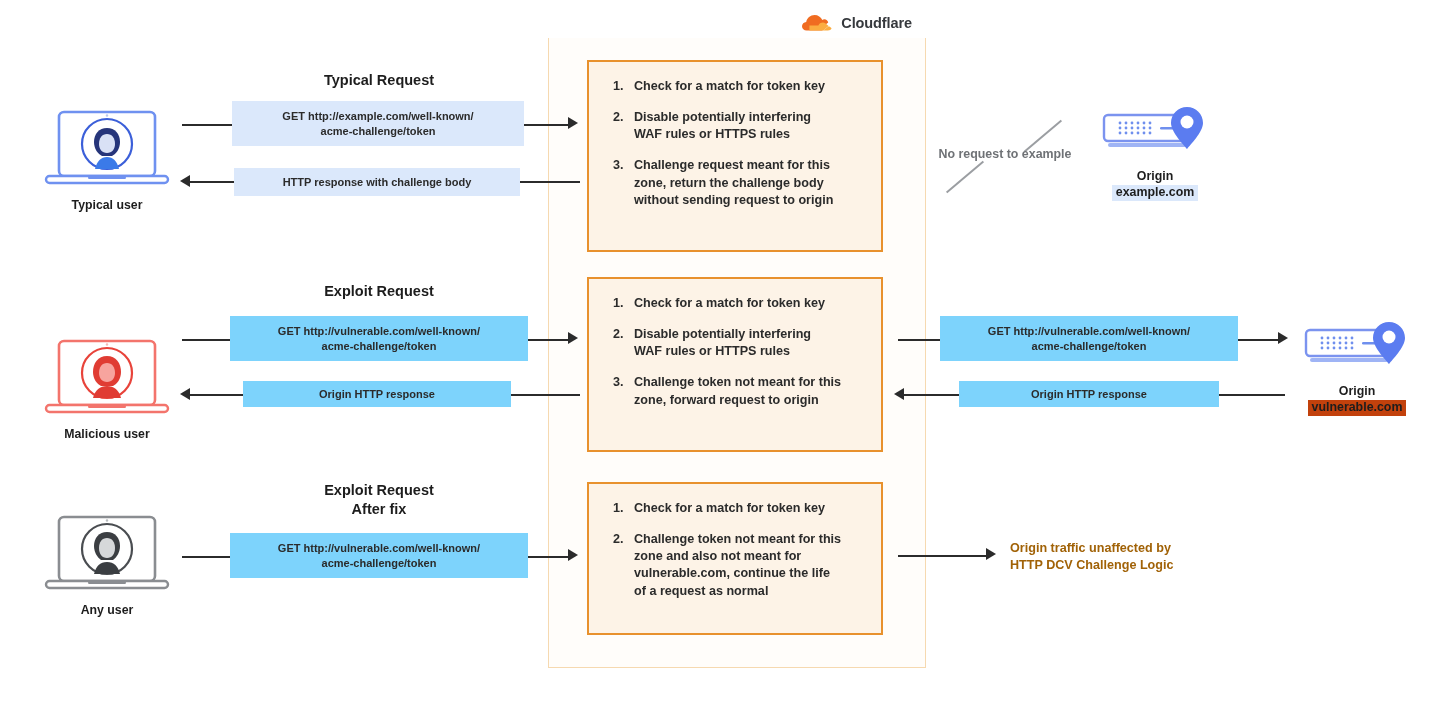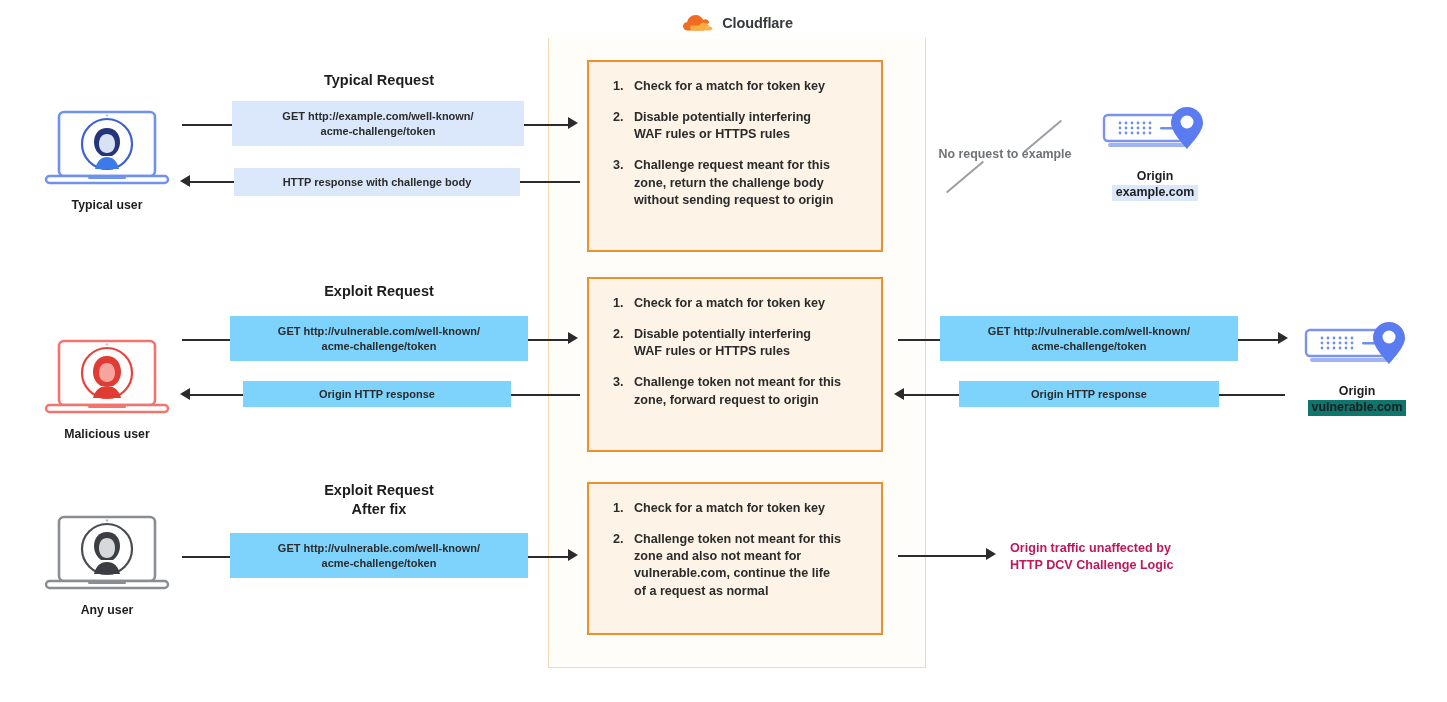--- a/index.html
+++ b/index.html
@@ -20,21 +20,21 @@
   
   #cf-container {
     left: 548px; top: 23px;
     width: 378px; height: 645px;
     border: 1.5px solid #f6d9b0;
     background: #fffdfa;
   }
   #cf-logo-wrap {
     left: 548px; top: 8px;
     width: 378px; height: 30px;
-    display: flex; align-items: center; justify-content: center;
+    display: flex; align-items: center; justify-content: flex-end;
     gap: 7px;
     background: #ffffff;
     padding: 0 14px;
   }
   #cf-logo-wrap .cf-name {
     font-size: 14.5px; font-weight: bold; color: #36393d;
     letter-spacing: -0.1px; white-space: nowrap;
   }
 
   
@@ -107,32 +107,32 @@
 
   
   .origin-label {
     font-size: 12.4px; font-weight: bold; color: #1d1d1d;
     text-align: center; line-height: 1.28; margin-top: 2px;
   }
   .origin-host {
     display: inline-block; padding: 0 4px;
   }
   .origin-host.blue { background: #dbe8fb; }
-  .origin-host.pink { background: #0f766e; }
+  .origin-host.pink { background: #c2410c; }
 
   .gray-note {
     font-size: 12.4px; font-weight: bold; color: #6f7276;
     text-align: center; white-space: nowrap;
   }
   .slash {
     background: #9b9ea2; height: 2px; transform-origin: center;
   }
 
   .plain-note {
-    font-size: 12.6px; font-weight: bold; color: #be185d;
+    font-size: 12.6px; font-weight: bold; color: #a16207;
     line-height: 1.35; white-space: pre-line;
   }
 </style>
 </head>
 <body>
 
 <div id="canvas">
 
   <div class="abs" id="cf-container"></div>
 

